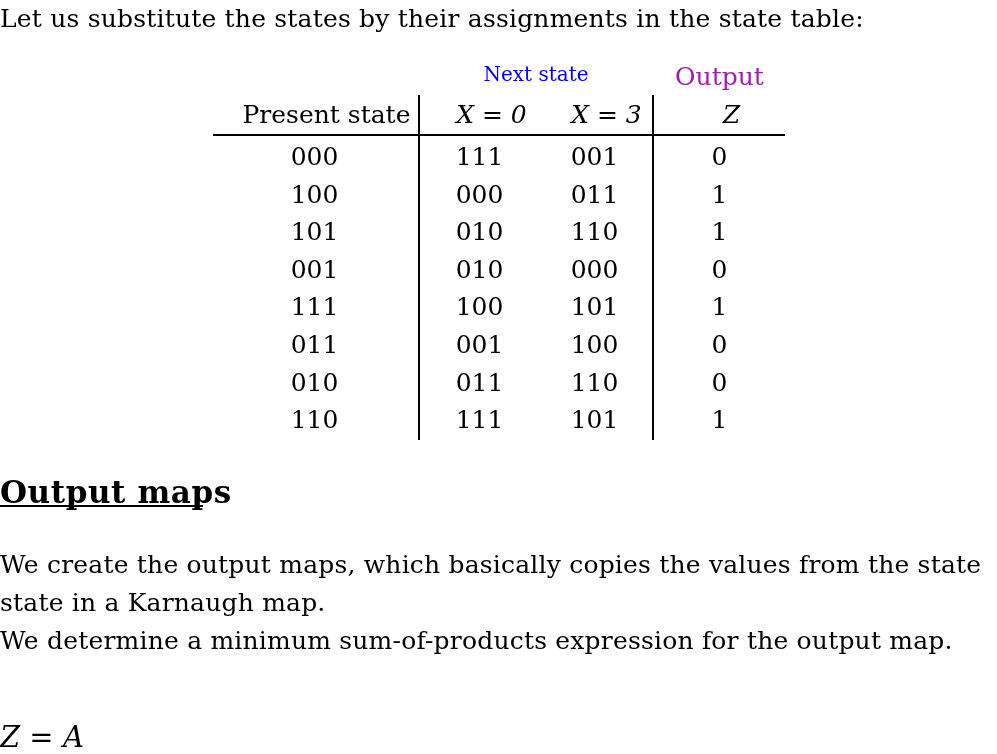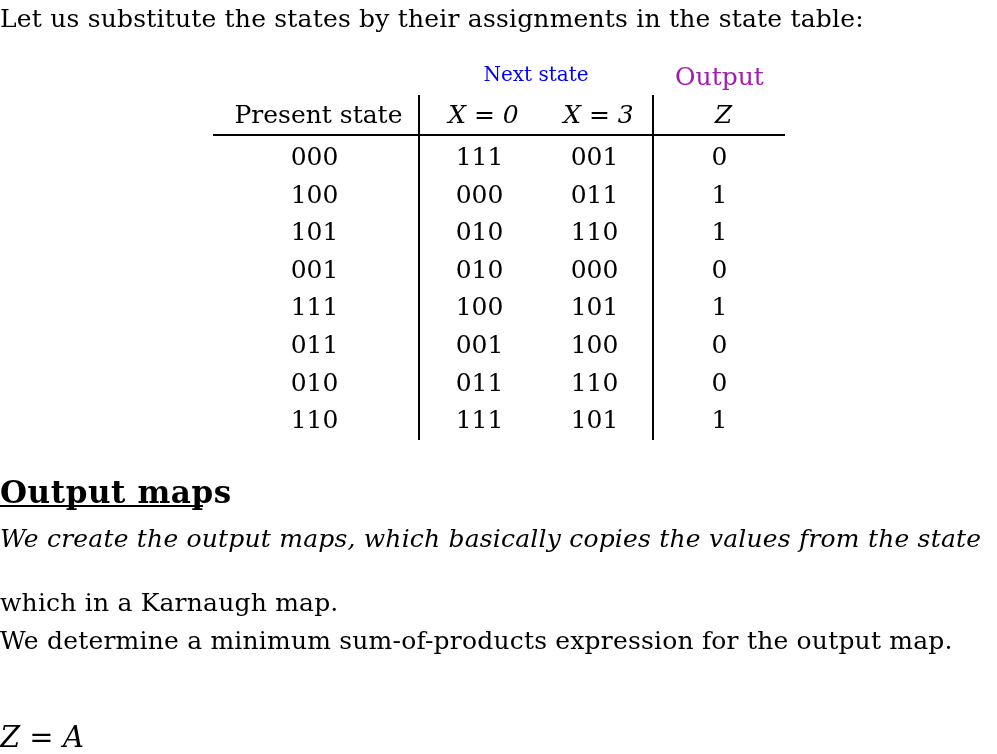--- a/index.html
+++ b/index.html
@@ -30,21 +30,21 @@
     left: 0;
     font-size: 25px;
     line-height: 30px;
     letter-spacing: 0.2px;
     white-space: nowrap;
     color: #000000;
   }
 
   .intro-line { top: 4px; }
 
-  .para-a { top: 524px; font-style: italic; }
+  .para-a { top: 550px; }
   .para-b { top: 588px; }
   .para-c { top: 626px; }
 
   
   .section-heading {
     position: absolute;
     left: 0;
     top: 474px;
     font-size: 31px;
     font-weight: bold;
@@ -91,21 +91,21 @@
     left: 440px;
     width: 133px;
     text-align: center;
     font-size: 25px;
     color: #a21caf;
     white-space: nowrap;
   }
 
   .hdr-row {
     position: absolute;
-    left: 4px;
+    left: 12px;
     top: 38px;
     width: 573px;
     height: 32px;
   }
   .hdr-present {
     position: absolute;
     left: 0;
     width: 203px;
     text-align: center;
     font-size: 25px;
@@ -294,18 +294,18 @@
           <div class="c-z">1</div>
         </div>
       </div>
 
   </div>
 
   <div class="section-heading">Output maps</div>
   <div class="section-rule"></div>
 
   <div class="prose-line para-a">We create the output maps, which basically copies the values from the state</div>
-  <div class="prose-line para-b">which in a Karnaugh map.</div>
+  <div class="prose-line para-b">state in a Karnaugh map.</div>
   <div class="prose-line para-c">We determine a minimum sum-of-products expression for the output map.</div>
 
   <div class="equation">Z = A</div>
 
 </div>
 
 </body></html>

